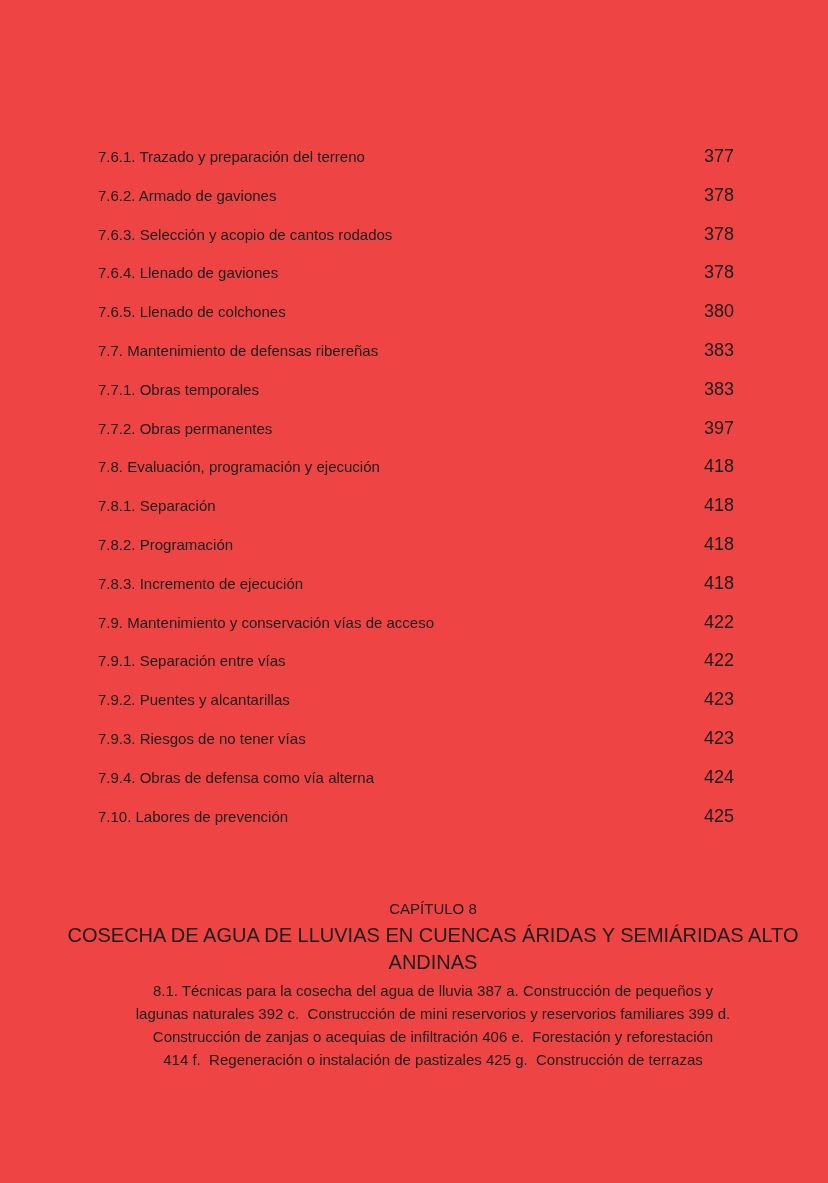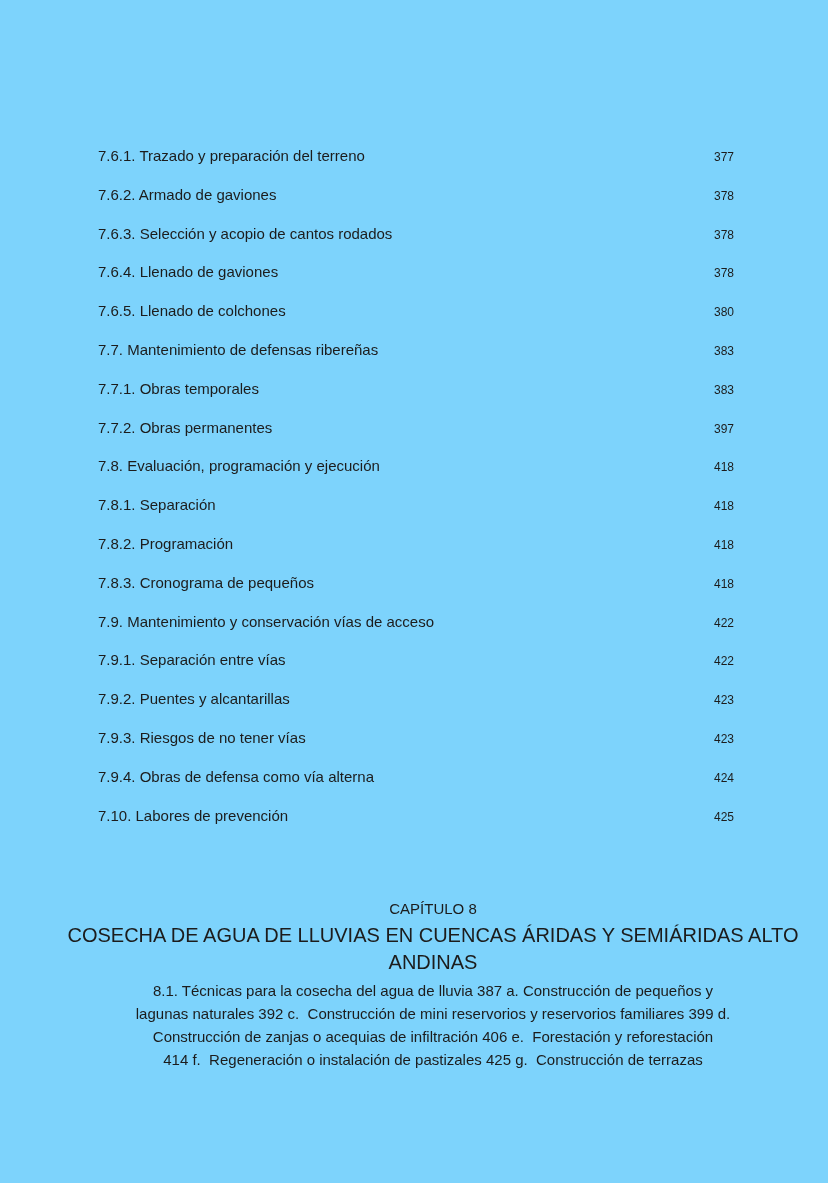--- a/index.html
+++ b/index.html
@@ -11,21 +11,21 @@
     width: 828px;
     height: 1183px;
     font-family: "Liberation Sans", "DejaVu Sans", sans-serif;
     color: #1c1c1c;
     overflow: hidden;
   }
   .page {
     position: relative;
     width: 828px;
     height: 1183px;
-    background: #7dd3fc;
+    background: #ef4444;
   }
   .toc {
     position: absolute;
     top: 146px;
     left: 98px;
     width: 636px;
   }
   .toc-row {
     display: flex;
     justify-content: space-between;
@@ -33,21 +33,21 @@
     height: 20px;
     margin-bottom: 18.8px;
     font-size: 15px;
     line-height: 20px;
   }
   .toc-label {
     white-space: nowrap;
   }
   .toc-page {
     white-space: nowrap;
-    font-size: 12px;
+    font-size: 18px;
     text-align: right;
   }
   .chapter {
     position: absolute;
     top: 895px;
     left: 0;
     width: 828px;
     text-align: center;
     padding-left: 19px;
   }
@@ -124,21 +124,21 @@
     <span class="toc-label">7.8.1. Separación</span>
     <span class="toc-page">418</span>
   </div>
 
   <div class="toc-row">
     <span class="toc-label">7.8.2. Programación</span>
     <span class="toc-page">418</span>
   </div>
 
   <div class="toc-row">
-    <span class="toc-label">7.8.3. Cronograma de pequeños</span>
+    <span class="toc-label">7.8.3. Incremento de ejecución</span>
     <span class="toc-page">418</span>
   </div>
 
   <div class="toc-row">
     <span class="toc-label">7.9. Mantenimiento y conservación vías de acceso</span>
     <span class="toc-page">422</span>
   </div>
 
   <div class="toc-row">
     <span class="toc-label">7.9.1. Separación entre vías</span>

